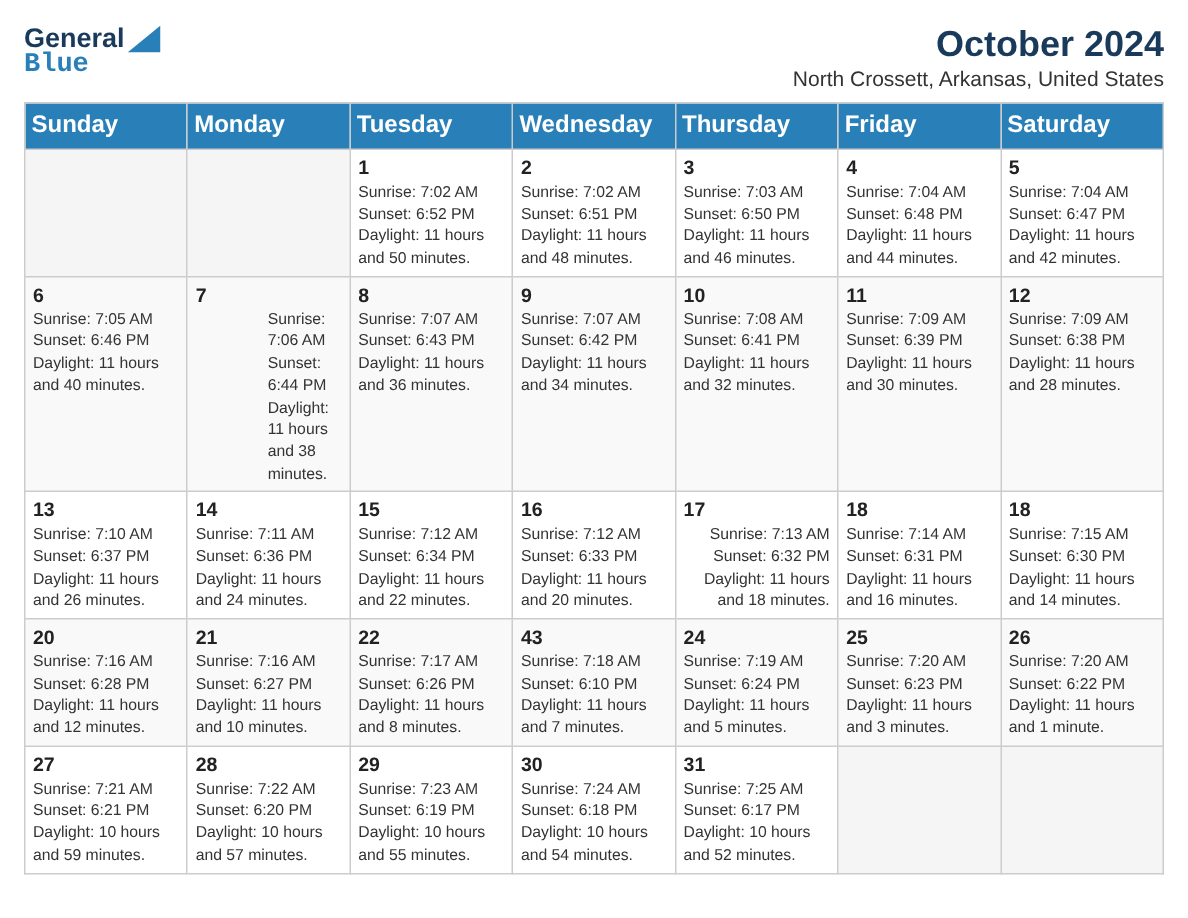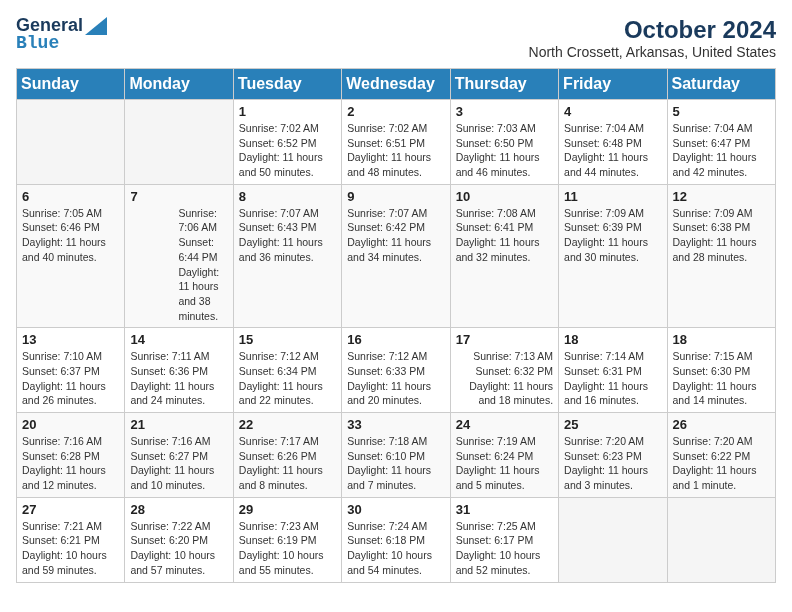--- a/index.html
+++ b/index.html
@@ -251,21 +251,21 @@
 Sunset: 6:27 PM
 Daylight: 11 hours and 10 minutes.</div>
         </td>
         <td>
           <span class="day-num">22</span>
           <div class="day-info" style="white-space: pre-line;">Sunrise: 7:17 AM
 Sunset: 6:26 PM
 Daylight: 11 hours and 8 minutes.</div>
         </td>
         <td>
-          <span class="day-num">33</span>
+          <span class="day-num">43</span>
           <div class="day-info" style="white-space: pre-line;">Sunrise: 7:18 AM
 Sunset: 6:10 PM
 Daylight: 11 hours and 7 minutes.</div>
         </td>
         <td>
           <span class="day-num">24</span>
           <div class="day-info" style="white-space: pre-line;">Sunrise: 7:19 AM
 Sunset: 6:24 PM
 Daylight: 11 hours and 5 minutes.</div>
         </td>

